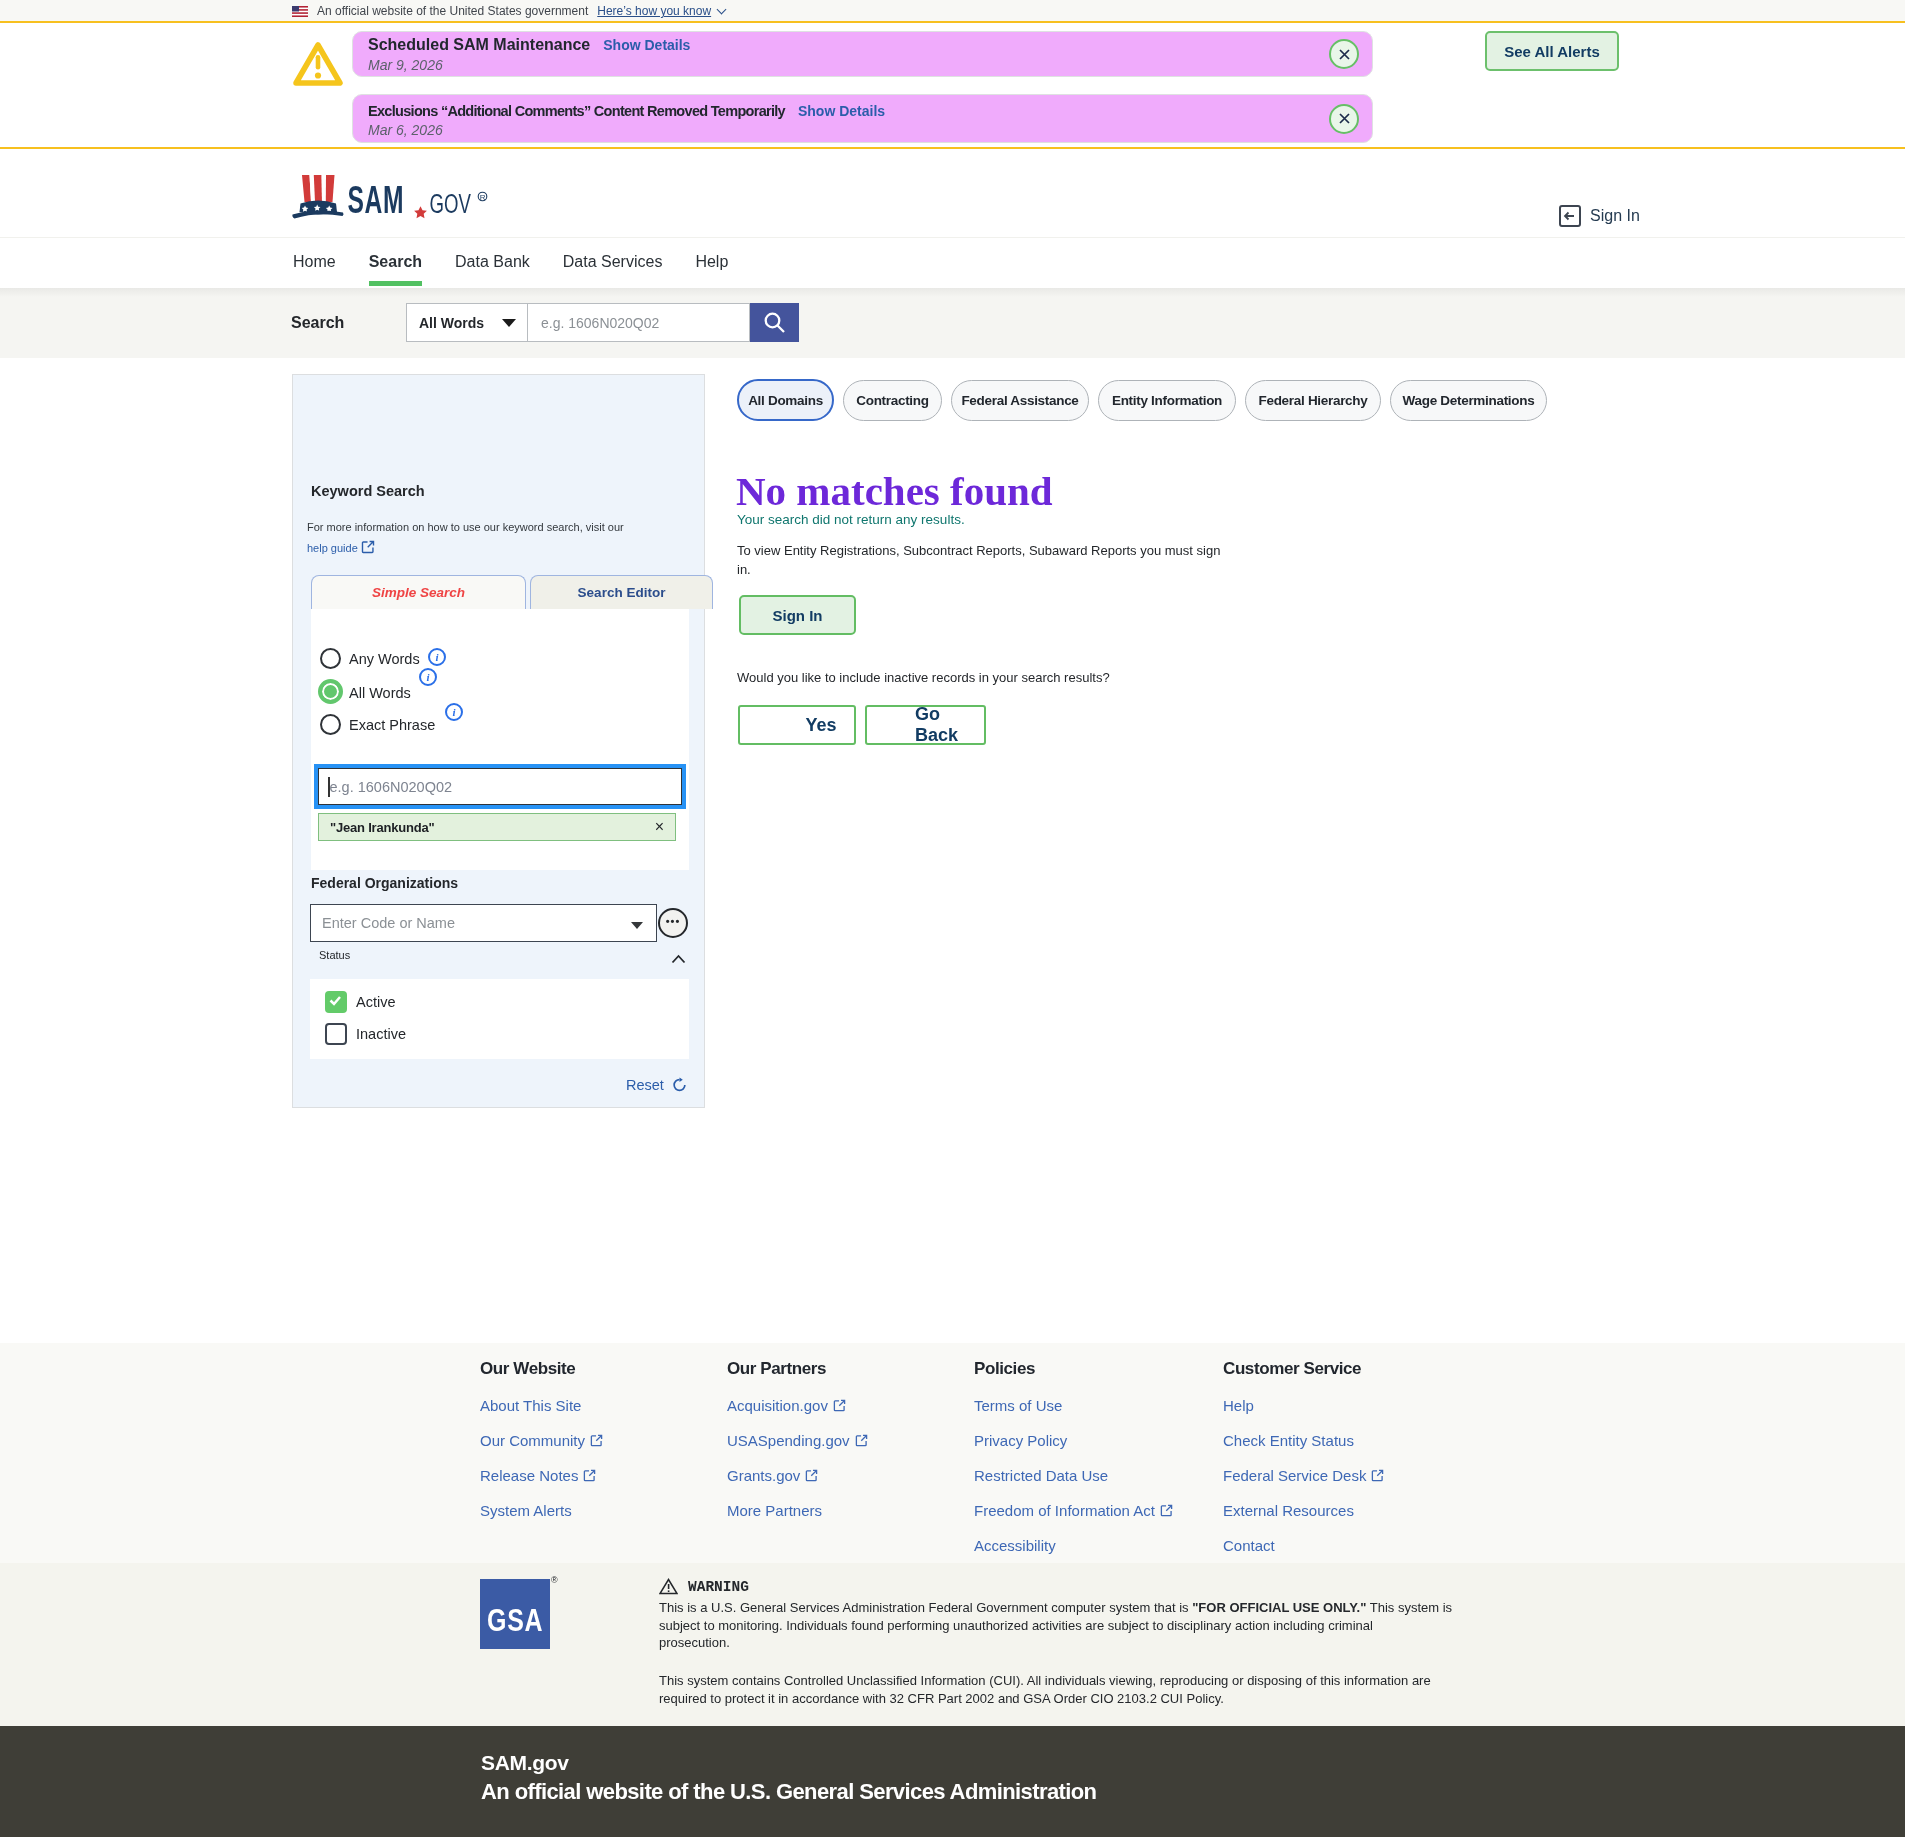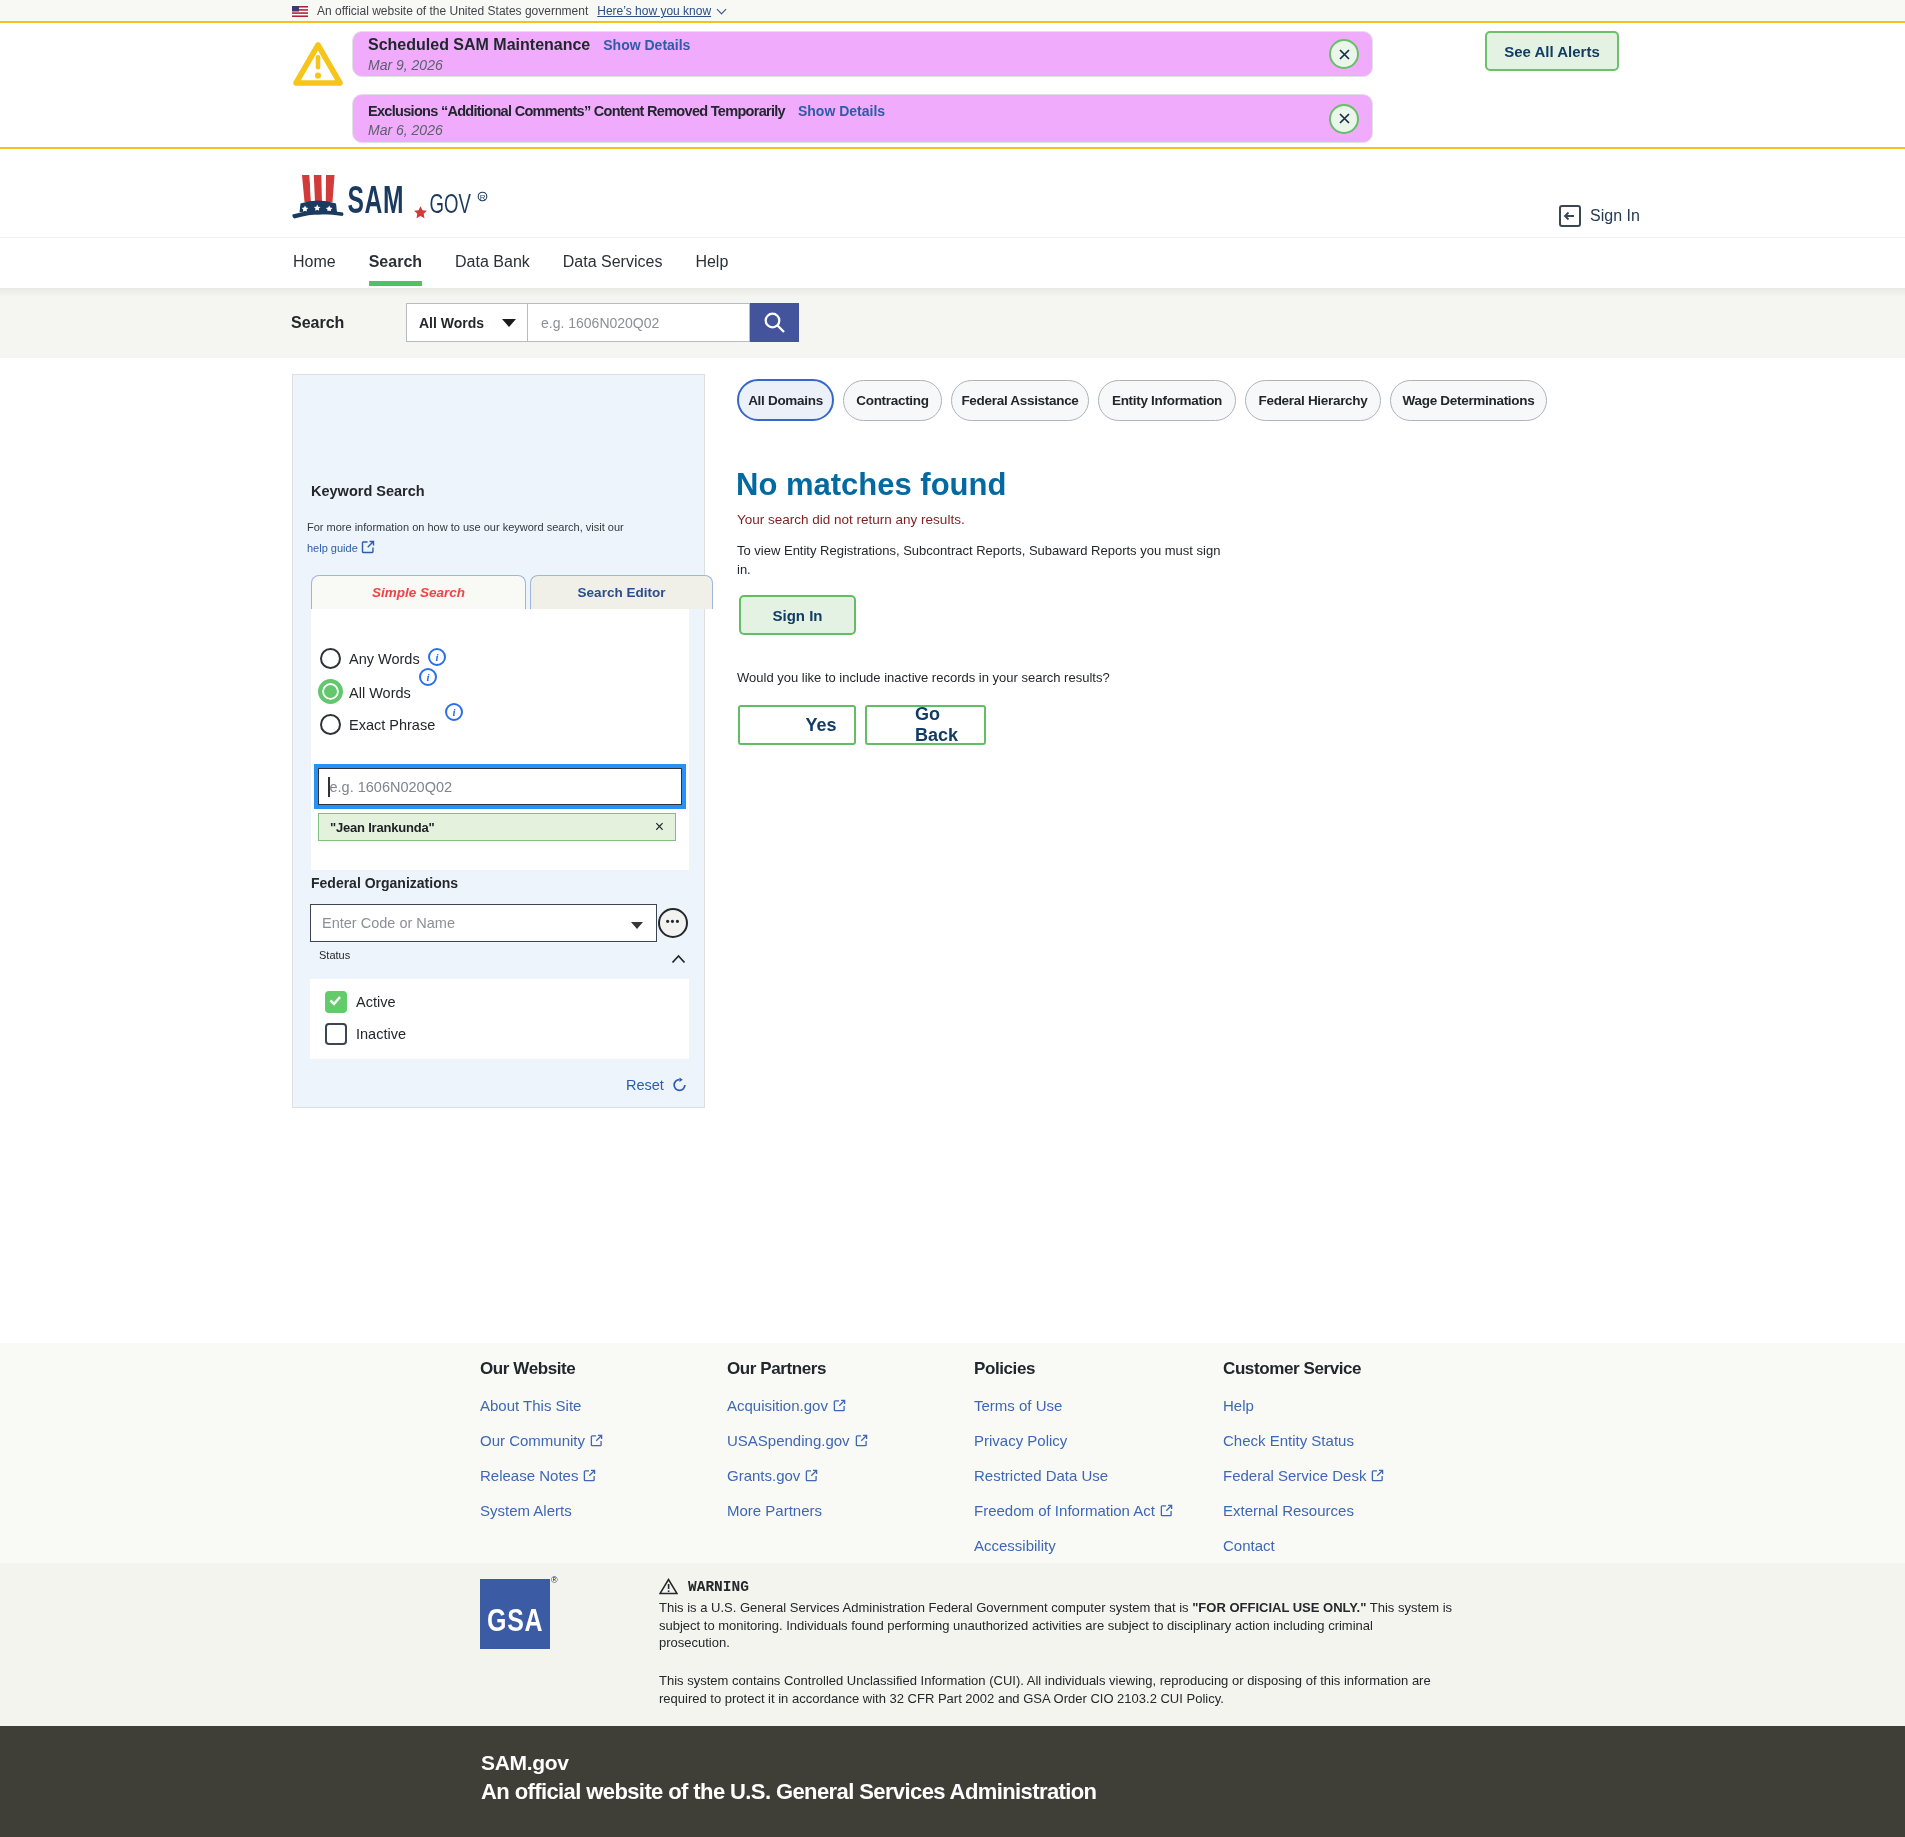--- a/index.html
+++ b/index.html
@@ -86,22 +86,22 @@
 .cb.on { background:#63cb69; }
 .cb.off { background:#fff; border:2px solid #3d4551; }
 .cb-lbl { position:absolute; left:46px; font-size:14.5px; color:#24272b; }
 .reset { position:absolute; left:333px; top:702px; font-size:14.5px; color:#2b5daa; display:flex; align-items:center; }
 .reset svg { margin-left:8px; }
 
 
 .pills { position:absolute; left:737px; top:21px; display:flex; align-items:center; }
 .pill { height:41px; border-radius:21px; display:flex; align-items:center; justify-content:center; font-size:13.5px; letter-spacing:-0.3px; font-weight:bold; color:#22272e; background:#f7f8f9; border:1px solid #aeb3b8; margin-right:9px; }
 .pill.active { background:#ecf1f9; border:2px solid #3668c9; height:42px; }
-.nomatch { position:absolute; left:736px; top:109px; font-size:31px; font-weight:bold; color:#0369a1; }
-.msg1 { position:absolute; left:737px; top:154px; font-size:13.5px; color:#7f1d1d; }
+.nomatch { position:absolute; left:736px; top:109px; font-size:41px; font-weight:bold; color:#6d28d9;font-family:Liberation Serif, serif; }
+.msg1 { position:absolute; left:737px; top:154px; font-size:13.5px; color:#0f766e; }
 .msg2 { position:absolute; left:737px; top:183px; font-size:13px; color:#24272b; line-height:19px; }
 .btn-green { background:#e3f2e3; border:2px solid #63bd63; border-radius:5px; font-weight:bold; font-size:15px; color:#123c63; display:flex; align-items:center; justify-content:center; }
 .btn-white { background:#fff; border:2px solid #63bd63; border-radius:3px; font-weight:bold; font-size:18px; color:#123c63; display:flex; align-items:center; justify-content:center;padding-left:48px; }
 .signin-btn { position:absolute; left:739px; top:237px; width:117px; height:40px; }
 .q { position:absolute; left:737px; top:312px; font-size:13px; color:#24272b; }
 .yes-btn { position:absolute; left:738px; top:347px; width:118px; height:40px; }
 .goback-btn { position:absolute; left:865px; top:347px; width:121px; height:40px; }
 
 
 .f-links { height:220px; background:#f9f9f6; position:relative; }

